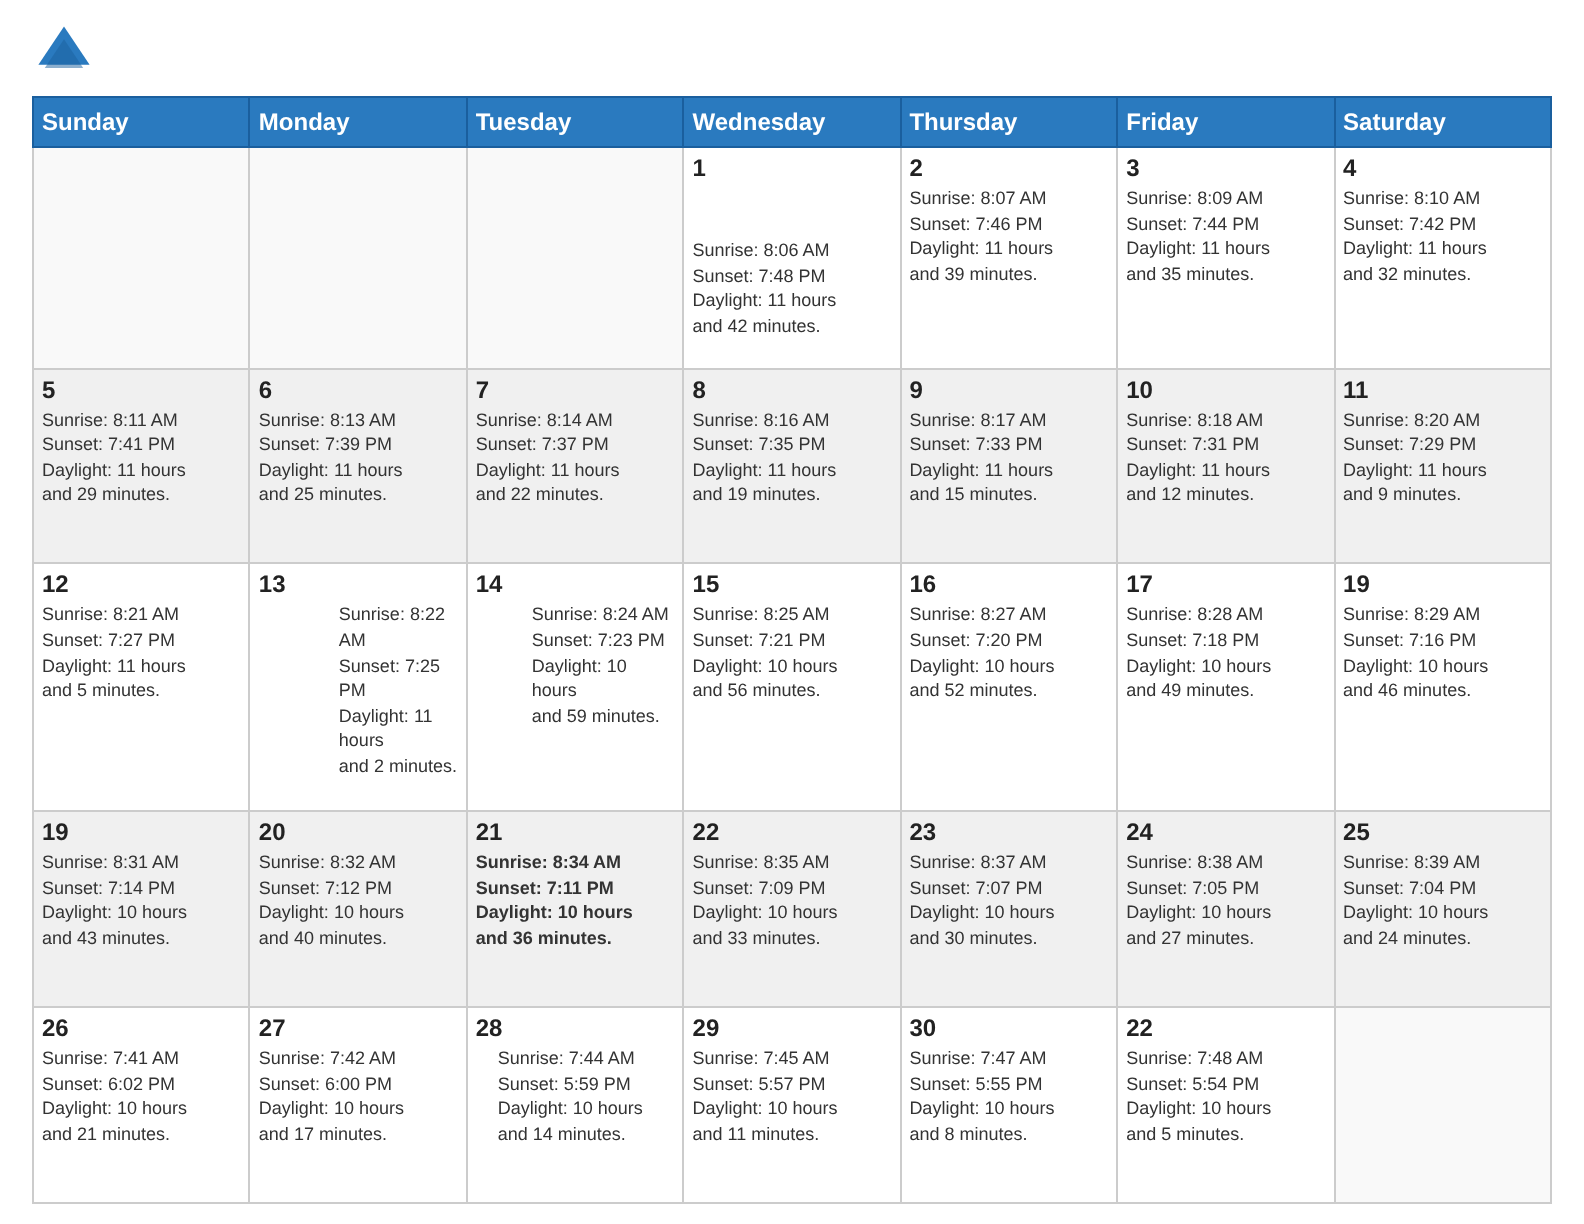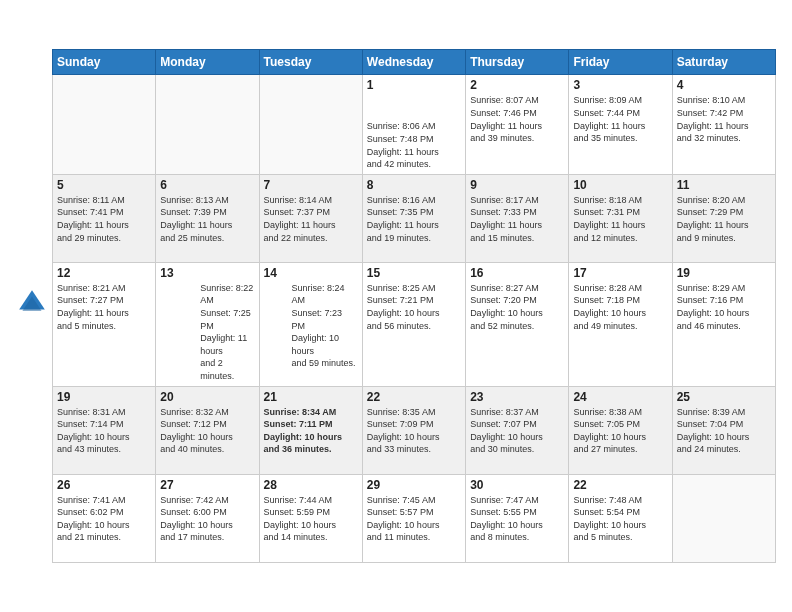--- a/index.html
+++ b/index.html
@@ -8,22 +8,21 @@
       background: #fff;
       width: 792px;
       height: 612px;
       overflow: hidden;
     }
     .page {
       width: 792px;
       height: 612px;
       padding: 10px 16px 10px 16px;
       display: flex;
-      flex-direction: row;
-      align-items: center;
+      flex-direction: column;
     }
     .header {
       display: flex;
       justify-content: space-between;
       align-items: flex-start;
       margin-bottom: 6px;
     }
     .logo {
       display: flex;
       align-items: center;
@@ -333,21 +332,21 @@
           </td>
           <td>
             <div class="day-number">27</div>
             <div class="day-info" style="white-space: pre-line;">Sunrise: 7:42 AM
 Sunset: 6:00 PM
 Daylight: 10 hours
 and 17 minutes.</div>
           </td>
           <td>
             <div class="day-number">28</div>
-            <div class="day-info" style="white-space: pre-line;">Sunrise: 7:44 AM
+            <div class="day-info" style="white-space: pre-line; margin-left: 11px;">Sunrise: 7:44 AM
 Sunset: 5:59 PM
 Daylight: 10 hours
 and 14 minutes.</div>
           </td>
           <td>
             <div class="day-number">29</div>
             <div class="day-info" style="white-space: pre-line;">Sunrise: 7:45 AM
 Sunset: 5:57 PM
 Daylight: 10 hours
 and 11 minutes.</div>

